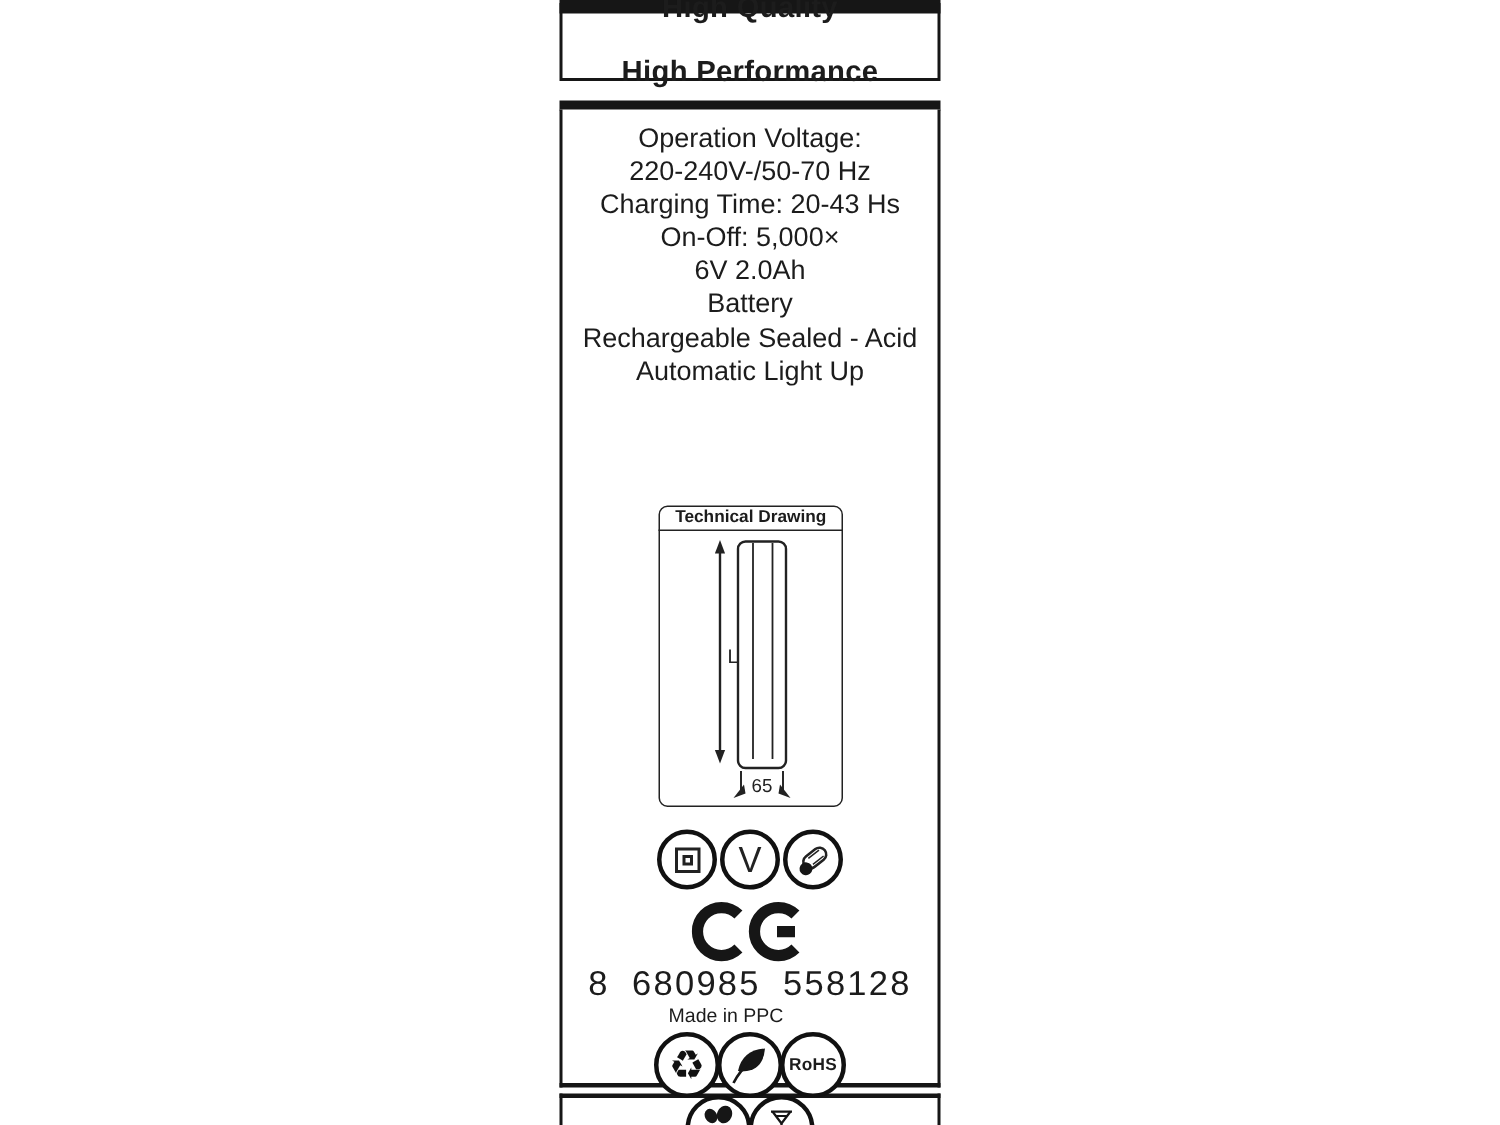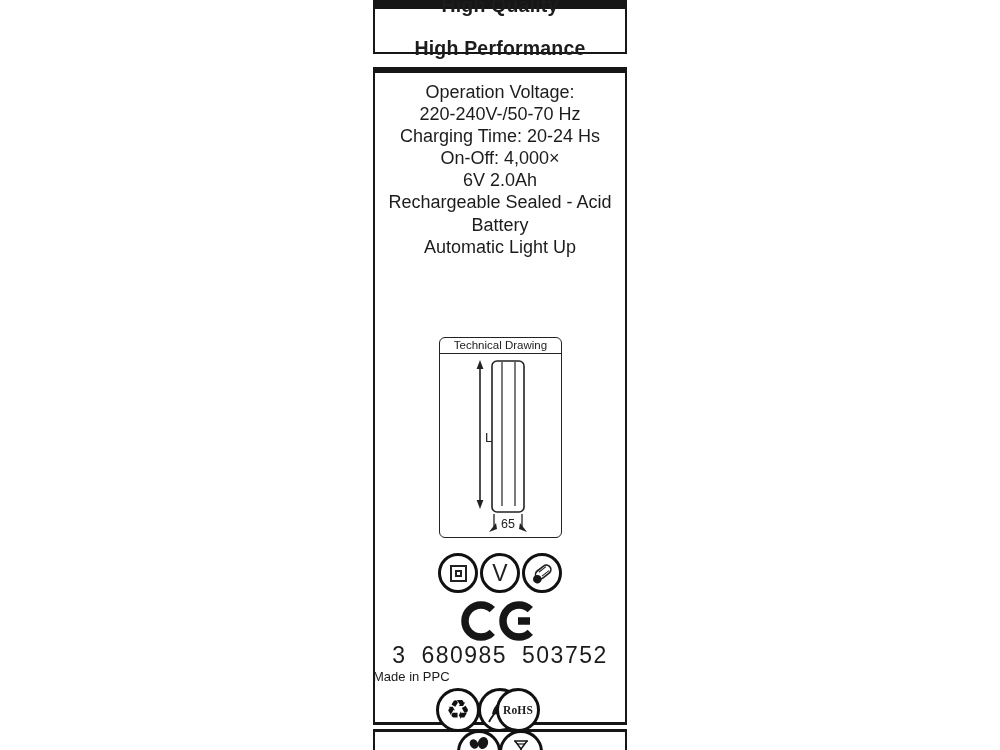--- a/index.html
+++ b/index.html
@@ -15,39 +15,39 @@
   #hq-box .hl{font-size:19.5px;font-weight:700;line-height:23px;letter-spacing:.2px;}
   #sep-bar{left:373px;top:67px;width:254px;height:7px;}
   
   #specs-box{left:373px;top:73px;width:254px;height:652px;border:0 solid #161616;
              border-left-width:2px;border-right-width:2px;border-bottom-width:3px;background:#fff;}
   #spec-lines{left:375px;top:81px;width:250px;text-align:center;}
   #spec-lines .sl{font-size:18px;line-height:22.1px;white-space:nowrap;}
   
   #td-box{left:439px;top:337px;width:123px;height:201px;border:1.5px solid #222;border-radius:6px;background:#fff;}
   #td-title{left:439px;top:337px;width:123px;height:17px;border-bottom:1.5px solid #222;
-            display:flex;align-items:center;justify-content:center;font-size:11.5px;font-weight:400;}
+            display:flex;align-items:center;justify-content:center;font-size:11.5px;font-weight:700;}
   #td-svg{left:439px;top:356px;}
   
   .cert-circle{top:553px;width:40px;height:40px;border:3.5px solid #111;border-radius:50%;background:#fff;
                display:flex;align-items:center;justify-content:center;}
   #cert-1{left:438px;} #cert-2{left:480px;} #cert-3{left:522px;}
   .sq-outer{width:17px;height:17px;border:2px solid #222;display:flex;align-items:center;justify-content:center;}
   .sq-inner{width:7px;height:7px;border:2px solid #222;}
   .v-glyph{font-size:23px;font-weight:400;line-height:1;color:#222;transform:scaleY(1.05);}
   
   #ce-svg{left:461px;top:599px;}
   
   #barcode-num{left:373px;top:642px;width:254px;text-align:center;font-size:23px;
                letter-spacing:1.5px;word-spacing:7px;white-space:nowrap;}
-  #made-in{left:373px;top:669px;width:222px;text-align:left;font-size:13px;}
+  #made-in{left:373px;top:669px;width:222px;text-align:center;font-size:13px;}
   
   .eco-circle{top:688px;width:44px;height:44px;border:3px solid #111;border-radius:50%;background:#fff;
               display:flex;align-items:center;justify-content:center;z-index:3;}
-  #eco-1{left:436px;} #eco-2{left:478px;} #eco-3{left:496px;font-family:Liberation Serif, serif;}
+  #eco-1{left:436px;} #eco-2{left:478px;} #eco-3{left:520px;}
   .recycle-glyph{font-size:27px;line-height:1;color:#111;}
   .rohs-label{font-size:11.5px;font-weight:700;letter-spacing:.2px;}
   
   #bottom-box{left:373px;top:729px;width:254px;height:21px;border:0 solid #161616;
               border-top-width:3px;border-left-width:2px;border-right-width:2px;background:#fff;z-index:1;}
   .part-circle{top:730px;width:44px;height:44px;border:3px solid #111;border-radius:50%;background:#fff;
                display:flex;align-items:flex-start;justify-content:center;z-index:3;}
   #part-1{left:457px;} #part-2{left:499px;}
 </style>
 </head>
@@ -60,25 +60,25 @@
   <div class="abs" id="hq-box">
     <div class="hl">High Quality</div>
     <div class="hl">High Performance</div>
   </div>
   <div class="abs blk" id="sep-bar"></div>
 
   <div class="abs" id="specs-box"></div>
   <div class="abs" id="spec-lines">
     <div class="sl">Operation Voltage:</div>
     <div class="sl">220-240V-/50-70 Hz</div>
-    <div class="sl">Charging Time: 20-24 Hs</div>
-    <div class="sl">On-Off: 4,000×</div>
+    <div class="sl">Charging Time: 20-43 Hs</div>
+    <div class="sl">On-Off: 5,000×</div>
     <div class="sl">6V 2.0Ah</div>
+    <div class="sl">Battery</div>
     <div class="sl">Rechargeable Sealed - Acid</div>
-    <div class="sl">Battery</div>
     <div class="sl">Automatic Light Up</div>
   </div>
 
   <div class="abs" id="td-box"></div>
   <div class="abs" id="td-title">Technical Drawing</div>
   <svg class="abs" id="td-svg" width="123" height="182" viewBox="0 0 123 182">
 
     <line x1="41" y1="11" x2="41" y2="146" stroke="#222" stroke-width="1.6"></line>
     <polygon points="41,4 37.6,13 44.4,13" fill="#222"></polygon>
     <polygon points="41,153 37.6,144 44.4,144" fill="#222"></polygon>
@@ -113,21 +113,21 @@
       </g>
     </svg>
   </div>
 
   <svg class="abs" id="ce-svg" width="78" height="44" viewBox="0 0 78 44">
     <path d="M 31.3 10.7 A 16 16 0 1 0 31.3 33.3" fill="none" stroke="#161616" stroke-width="7.5"></path>
     <path d="M 69.3 10.7 A 16 16 0 1 0 69.3 33.3" fill="none" stroke="#161616" stroke-width="7.5"></path>
     <line x1="57" y1="22" x2="69" y2="22" stroke="#161616" stroke-width="7.5"></line>
   </svg>
 
-  <div class="abs" id="barcode-num">3 680985 503752</div>
+  <div class="abs" id="barcode-num">8 680985 558128</div>
   <div class="abs" id="made-in">Made in PPC</div>
 
   <div class="abs eco-circle" id="eco-1">
     <span class="recycle-glyph">♻</span>
   </div>
   <div class="abs eco-circle" id="eco-2">
     <svg width="30" height="30" viewBox="0 0 30 30">
       <path d="M 7 19 Q 10 5 25 4 Q 24 17 13 19 Q 9 19.5 7 19 Z" fill="#161616"></path>
       <path d="M 4 27 Q 8 19 16 12" fill="none" stroke="#161616" stroke-width="1.8"></path>
     </svg>

